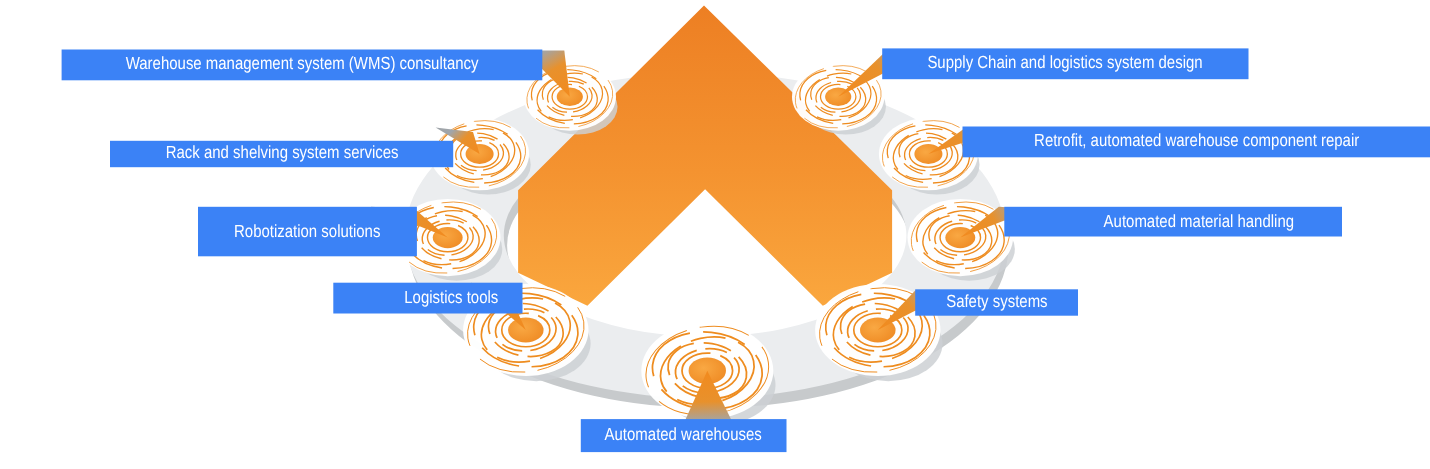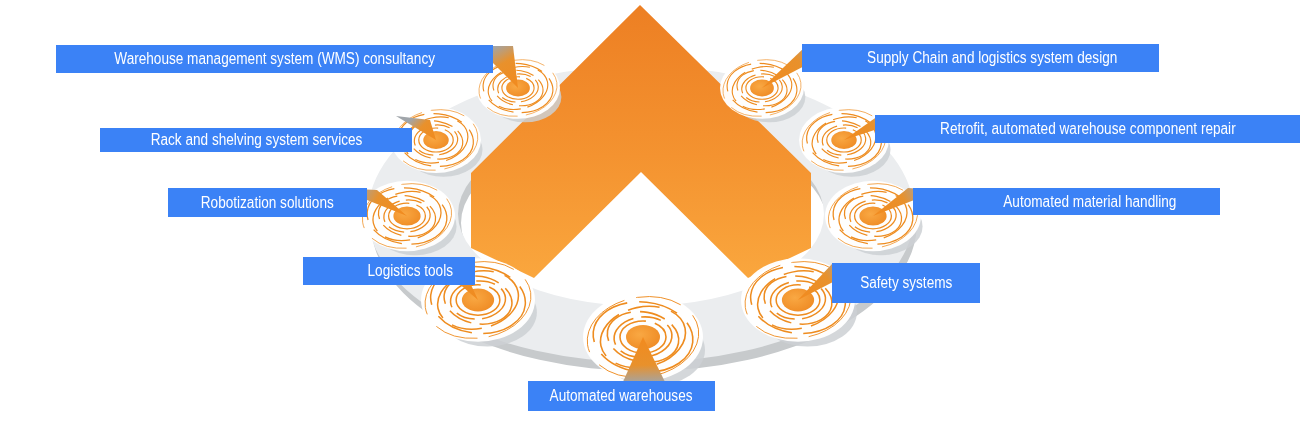--- a/index.html
+++ b/index.html
@@ -133,35 +133,35 @@
     <polygon points="908,188 940,190 873,216" fill="url(#gp8)"></polygon>
     <polygon points="832,264 864,266 798,300" fill="url(#gp9)"></polygon>
   </svg>
 
   <div class="svc-label" style="left:56px;  top:45px;  width:437px; height:28px;">
     <span class="txt">Warehouse management system (WMS) consultancy</span>
   </div>
   <div class="svc-label" style="left:100px; top:128px; width:312px; height:24px;">
     <span class="txt">Rack and shelving system services</span>
   </div>
-  <div class="svc-label" style="left:168px; top:188px; width:199px; height:29px;">
+  <div class="svc-label" style="left:180px; top:188px; width:199px; height:45px;">
     <span class="txt">Robotization solutions</span>
   </div>
   <div class="svc-label" style="left:303px; top:257px; width:130px; height:28px;padding-left:42px;">
     <span class="txt">Logistics tools</span>
   </div>
   <div class="svc-label" style="left:528px; top:381px; width:187px; height:30px;">
     <span class="txt">Automated warehouses</span>
   </div>
-  <div class="svc-label" style="left:802px; top:44px;  width:333px; height:28px;padding-left:24px;">
+  <div class="svc-label" style="left:802px; top:44px;  width:333px; height:28px;">
     <span class="txt">Supply Chain and logistics system design</span>
   </div>
   <div class="svc-label" style="left:875px; top:115px; width:425px; height:28px;">
     <span class="txt">Retrofit, automated warehouse component repair</span>
   </div>
   <div class="svc-label" style="left:913px; top:188px; width:260px; height:27px;padding-left:47px;">
     <span class="txt">Automated material handling</span>
   </div>
-  <div class="svc-label" style="left:832px; top:263px; width:148px; height:40px;">
+  <div class="svc-label" style="left:832px; top:263px; width:148px; height:24px;">
     <span class="txt">Safety systems</span>
   </div>
 
 </div>
 
 </body></html>

